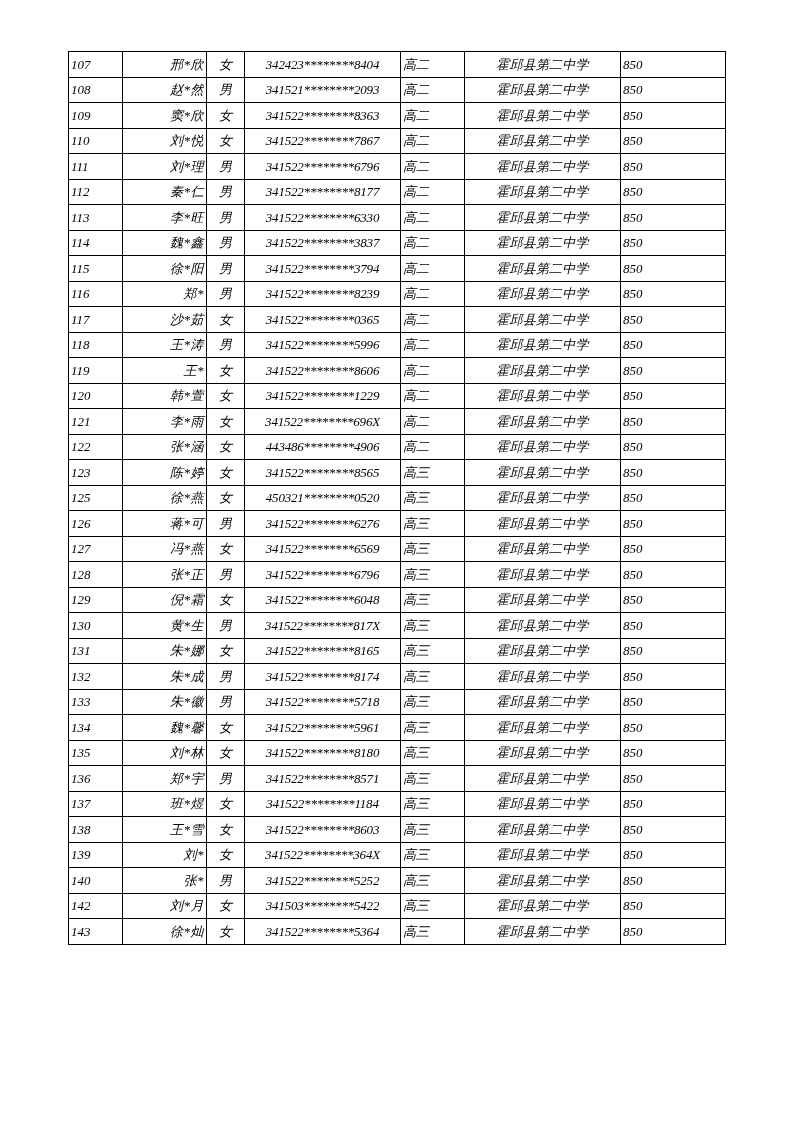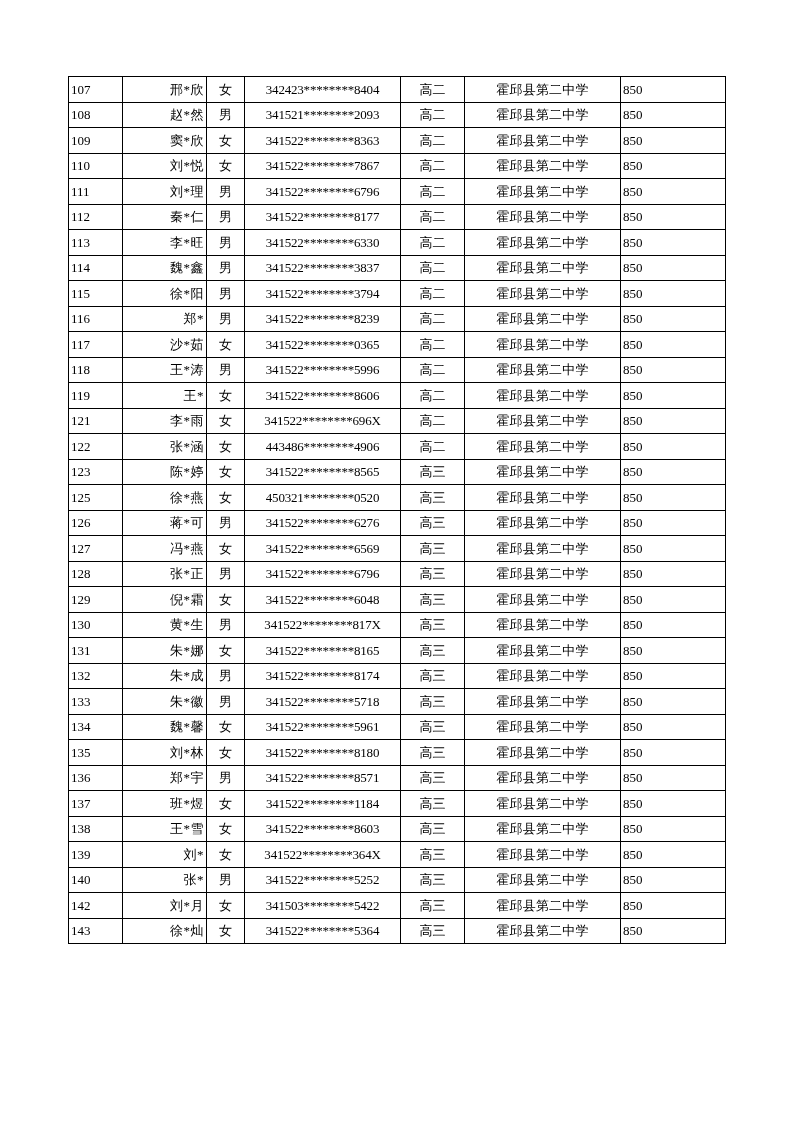--- a/index.html
+++ b/index.html
@@ -11,21 +11,22 @@
     width: 793px;
     height: 1122px;
     font-family: "Liberation Serif", "DejaVu Serif", serif;
     color: #000000;
   }
   .page {
     position: relative;
     width: 793px;
     height: 832px;
     box-sizing: border-box;
-    padding: 76px 68px 0 68px;
+    padding: 51px 68px 0 68px;
+    font-style: italic;
   }
   table.roster {
     border-collapse: collapse;
     width: 657px;
     table-layout: fixed;
   }
   table.roster td {
     border: 1px solid #000000;
     height: 24.5px;
     padding: 0 2px;
@@ -60,21 +61,21 @@
     font-size: 14px;
   }
   td.idnum {
     text-align: center;
     font-size: 12.5px;
     font-family: "Liberation Serif", "DejaVu Serif", serif;
     letter-spacing: -0.2px;
     margin-top: 40px;
   }
   td.grade {
-    text-align: center;
+    text-align: left;
     padding-left: 5px;
     font-size: 13.5px;
     margin-left: 24px;
   }
   td.school {
     text-align: center;
     font-size: 13px;
     letter-spacing: 0.2px;
     margin-left: 37px;
   }
@@ -209,20 +210,29 @@
         <tr>
           <td class="index">119</td>
           <td class="name">王*</td>
           <td class="gender">女</td>
           <td class="idnum">341522********8606</td>
           <td class="grade">高二</td>
           <td class="school">霍邱县第二中学</td>
           <td class="amount">850</td>
         </tr>
         <tr>
+          <td class="index">120</td>
+          <td class="name">韩*萱</td>
+          <td class="gender">女</td>
+          <td class="idnum">341522********1229</td>
+          <td class="grade">高二</td>
+          <td class="school">霍邱县第二中学</td>
+          <td class="amount">850</td>
+        </tr>
+        <tr>
           <td class="index">121</td>
           <td class="name">李*雨</td>
           <td class="gender">女</td>
           <td class="idnum">341522********696X</td>
           <td class="grade">高二</td>
           <td class="school">霍邱县第二中学</td>
           <td class="amount">850</td>
         </tr>
         <tr>
           <td class="index">122</td>

